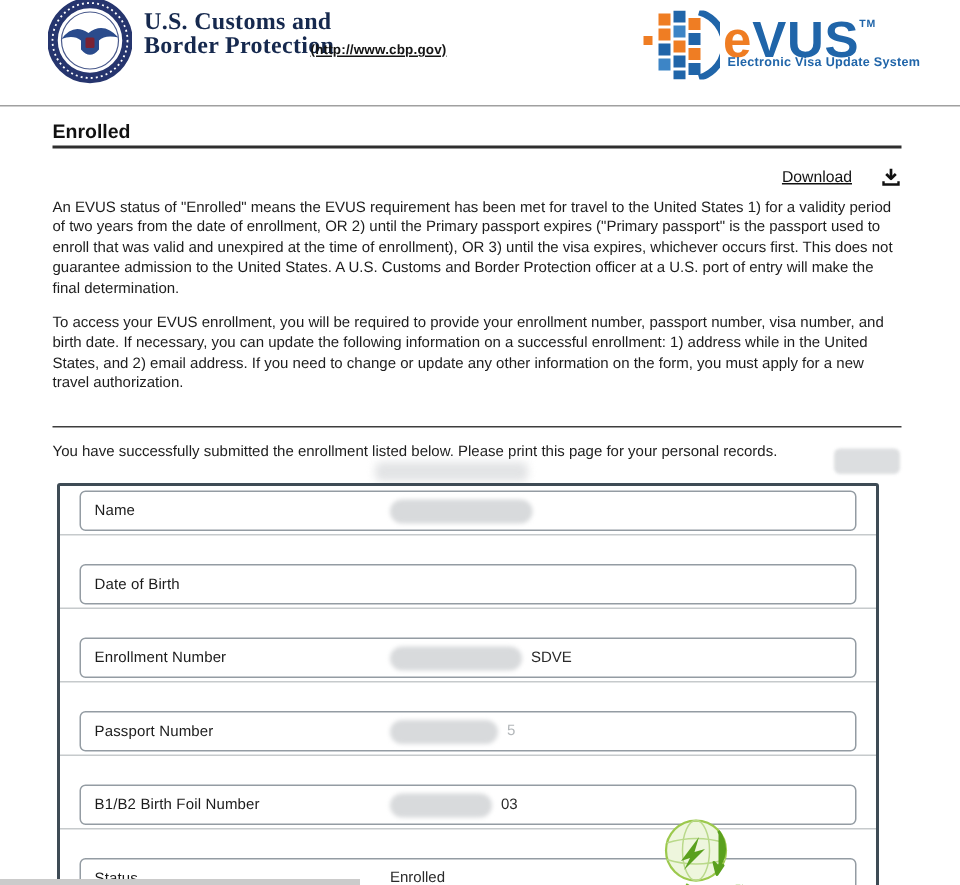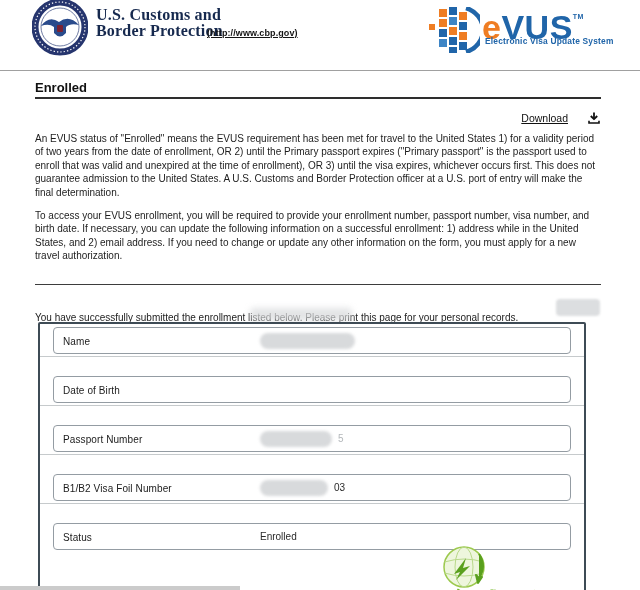--- a/index.html
+++ b/index.html
@@ -30,21 +30,21 @@
   .page-heading{position:absolute;left:35px;top:80px;font-size:13px;font-weight:bold;color:#111;}
   .hr1{position:absolute;left:35px;top:97px;width:566px;height:2px;background:#2e2e2e;}
   .download-link{position:absolute;top:112px;right:40px;font-size:10.5px;color:#111;
     text-decoration:underline;display:flex;align-items:flex-start;gap:20px;cursor:pointer;}
   .download-icon{display:inline-block;}
   
   .para{position:absolute;left:35px;width:567px;font-size:10px;line-height:13.4px;color:#1d1d1d;}
   .p1{top:132px;}
   .p2{top:209px;}
   .hr2{position:absolute;left:35px;top:284px;width:566px;height:1px;background:#3d3d3d;}
-  .note{position:absolute;left:35px;top:296px;width:567px;font-size:10px;color:#1d1d1d;margin-top:16px;}
+  .note{position:absolute;left:35px;top:296px;width:567px;font-size:10px;color:#1d1d1d;}
   
   .etable{
     position:absolute;left:38px;top:322px;width:544px;height:300px;
     border:2px solid #3E4B55;border-radius:2px;background:#fff;padding-top:3px;
   }
   .trow{position:relative;}
   .fieldbox{
     position:relative;height:25px;margin:0 13px;background:#fff;
     border:1px solid #949CA3;border-radius:4px;
   }
@@ -160,34 +160,45 @@
         </span>
       </div>
       <div class="sep"></div>
     </div>
         <div class="trow row1">
       <div class="fieldbox">
         <span class="flabel">Date of Birth</span>
       </div>
       <div class="sep"></div>
     </div>
+        <div class="trow row2">
+      <div class="fieldbox">
+        <span class="flabel">Enrollment Number</span>
+        <span class="fvalue">
+          <span class="vprefix"></span>
+          <span class="vblur"></span>
+          <span class="vsuffix">SDVE</span>
+        </span>
+      </div>
+      <div class="sep"></div>
+    </div>
         <div class="trow row3">
       <div class="fieldbox">
         <span class="flabel">Passport Number</span>
         <span class="fvalue">
           <span class="vprefix"></span>
           <span class="vblur"></span>
           <span class="vsuffix faint">5</span>
         </span>
       </div>
       <div class="sep"></div>
     </div>
         <div class="trow row4">
       <div class="fieldbox">
-        <span class="flabel">B1/B2 Visa Foil Number</span>
+        <span class="flabel">B1/B2 Birth Foil Number</span>
         <span class="fvalue">
           <span class="vprefix"></span>
           <span class="vblur"></span>
           <span class="vsuffix">03</span>
         </span>
       </div>
       <div class="sep"></div>
     </div>
         <div class="trow row5">
       <div class="fieldbox">

